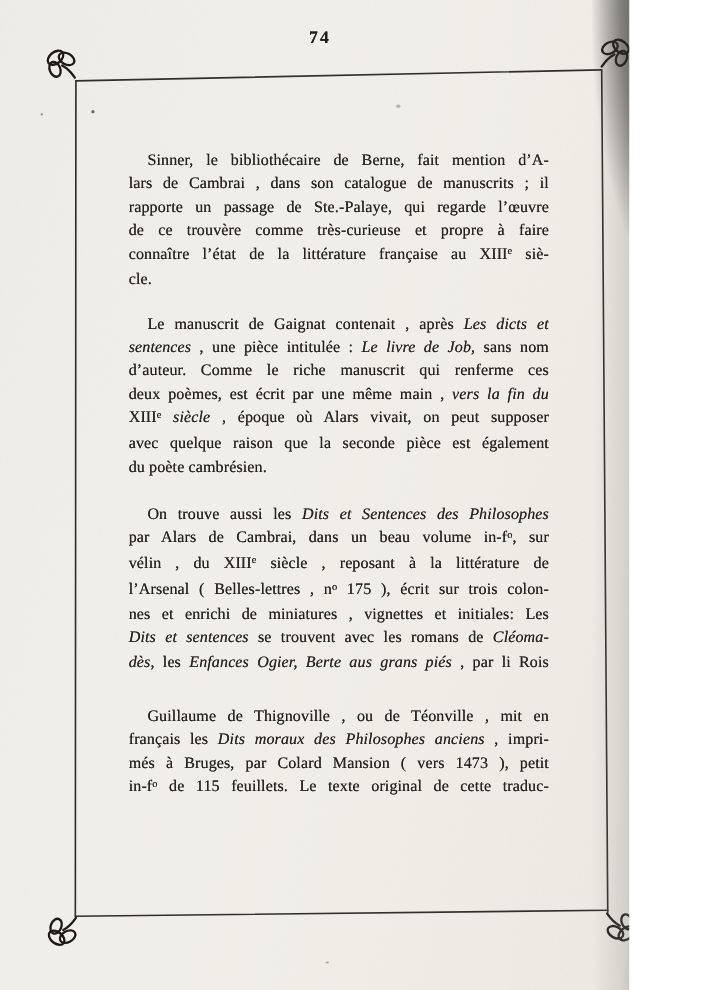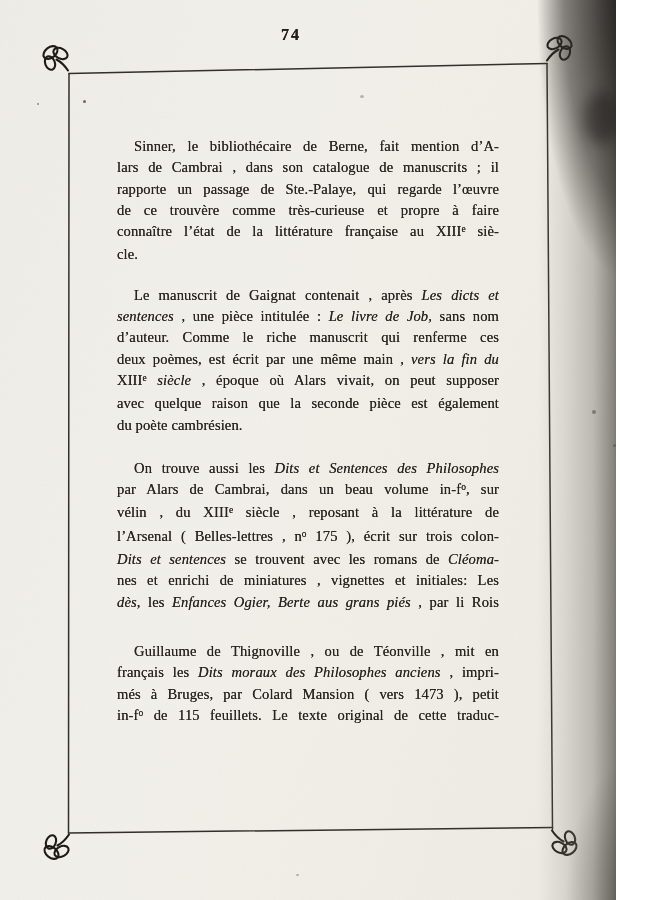--- a/index.html
+++ b/index.html
@@ -1,17 +1,17 @@
 <!DOCTYPE html>
 <html><head>
 <meta charset="utf-8">
 <style>
   html,body{margin:0;padding:0;background:#ffffff;}
   .scan{
-    position:relative;width:616px;height:900px;overflow:hidden;
+    position:relative;width:572px;height:900px;overflow:hidden;
     background:linear-gradient(105deg,#f0eee8 0%,#f3f1eb 40%,#f1efe8 70%,#edebe4 100%);
     font-family:"Liberation Serif","DejaVu Serif",serif;
     color:#26231f;
   }
   .page-number{
     position:absolute;left:281px;top:26px;
     font-size:16px;font-weight:700;letter-spacing:2px;color:#211e19;
     text-shadow:0 0 .4px rgba(33,30,25,.9);
   }
   .frame{position:absolute;left:0;top:0;}
@@ -110,22 +110,22 @@
         <div class="line"><span>deux poèmes, est écrit par une même main , </span><span class="it">vers la fin du</span></div>
         <div class="line"><span>XIII</span><span class="sup">e</span><span> </span><span class="it">siècle</span><span> , époque où Alars vivait, on peut supposer</span></div>
         <div class="line"><span>avec quelque raison que la seconde pièce est également</span></div>
         <div class="line last"><span>du poète cambrésien.</span></div>
       </div>
     <div class="para p2">
         <div class="line indent"><span>On trouve aussi les </span><span class="it">Dits et Sentences des Philosophes</span></div>
         <div class="line"><span>par Alars de Cambrai, dans un beau volume in-f</span><span class="sup">o</span><span>, sur</span></div>
         <div class="line"><span>vélin , du XIII</span><span class="sup">e</span><span> siècle , reposant à la littérature de</span></div>
         <div class="line"><span>l’Arsenal ( Belles-lettres , n</span><span class="sup">o</span><span> 175 ), écrit sur trois colon-</span></div>
+        <div class="line"><span>nes et enrichi de miniatures , vignettes et initiales: Les</span></div>
         <div class="line"><span class="it">Dits et sentences</span><span> se trouvent avec les romans de </span><span class="it">Cléoma-</span></div>
-        <div class="line"><span>nes et enrichi de miniatures , vignettes et initiales: Les</span></div>
         <div class="line"><span class="it">dès</span><span>, les </span><span class="it">Enfances Ogier, Berte aus grans piés</span><span> , par li Rois</span></div>
       </div>
     <div class="para p3">
         <div class="line indent"><span>Guillaume de Thignoville , ou de Téonville , mit en</span></div>
         <div class="line"><span>français les </span><span class="it">Dits moraux des Philosophes anciens</span><span> , impri-</span></div>
         <div class="line"><span>més à Bruges, par Colard Mansion ( vers 1473 ), petit</span></div>
         <div class="line"><span>in-f</span><span class="sup">o</span><span> de 115 feuillets. Le texte original de cette traduc-</span></div>
       </div>
   </div>
 

